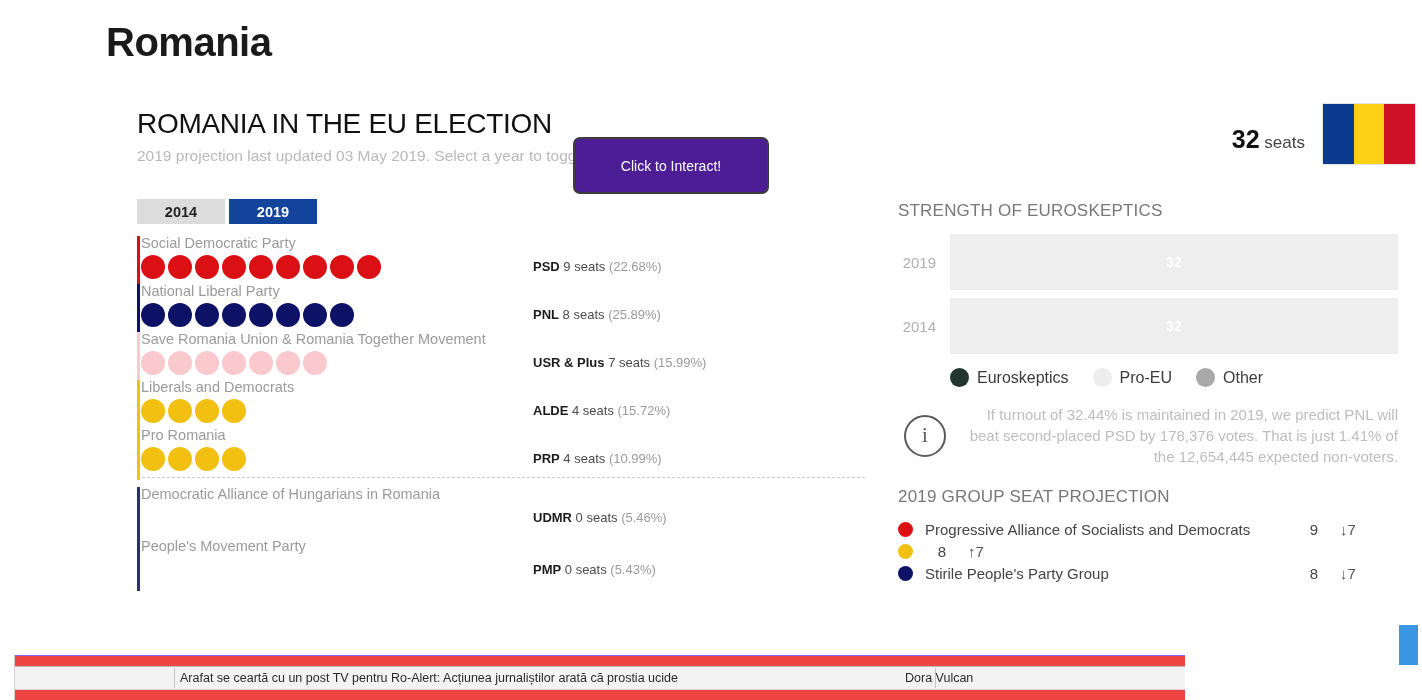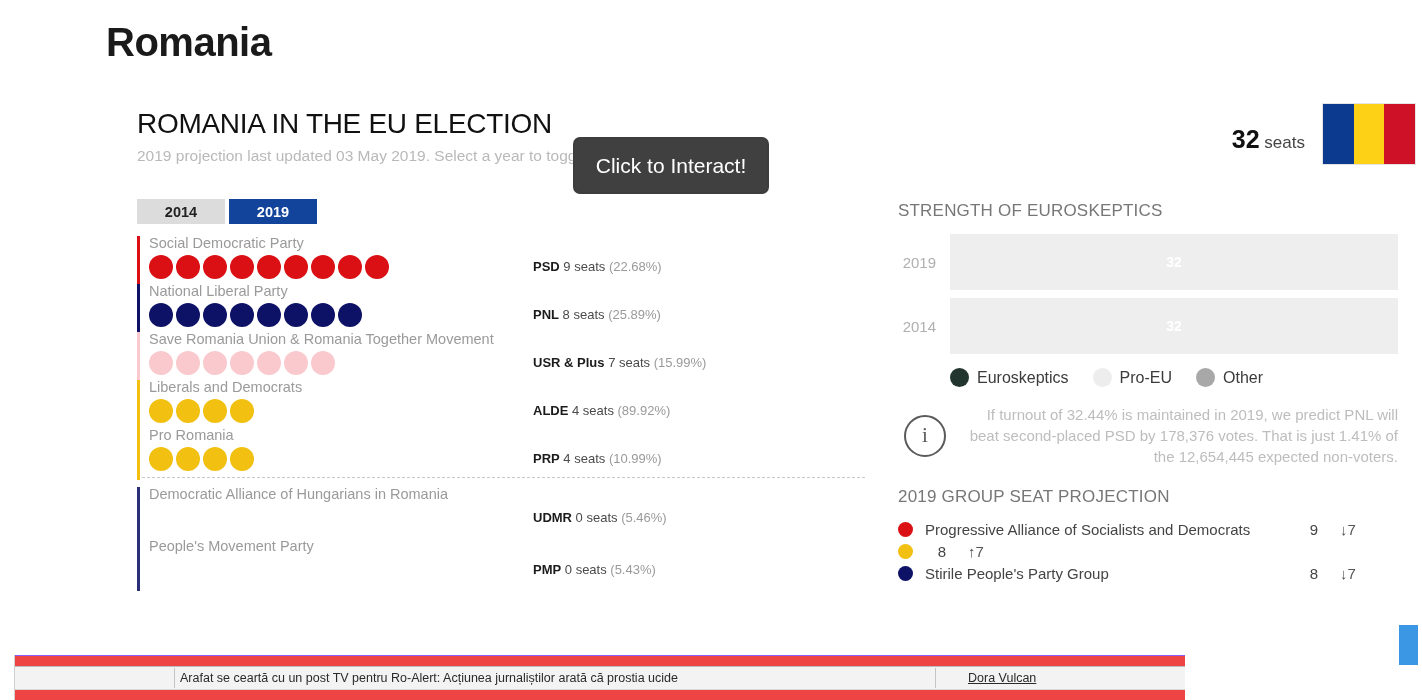--- a/index.html
+++ b/index.html
@@ -81,25 +81,25 @@
   }
   #flag i { display: block; flex: 1 1 33.33%; height: 100%; }
 
   
   #tooltip {
     position: absolute;
     left: 573px;
     top: 42px;
     width: 196px;
     height: 57px;
-    background: #404040;
+    background: #4c1d95;
     border: 2px solid #3d3d3d;
     border-radius: 7px;
     color: #ffffff;
-    font-size: 21px;
+    font-size: 14px;
     display: flex;
     align-items: center;
     justify-content: center;
     z-index: 50;
     box-sizing: border-box;
   }
 
   
   #year-toggle {
     position: absolute;
@@ -135,21 +135,21 @@
     align-items: flex-start;
   }
   .party-bar {
     position: absolute;
     left: 0;
     top: 3px;
     width: 3px;
   }
   .party-left {
     width: 396px;
-    padding-left: 12px;
+    padding-left: 4px;
     box-sizing: border-box;
   }
   .party-name {
     font-size: 14.5px;
     color: #9a9a9a;
     line-height: 20px;
     white-space: nowrap;
   }
   .dots {
     display: flex;
@@ -424,21 +424,21 @@
           <div class="party-bar" style="background: rgb(242, 192, 16); height: 52px;"></div>
           <div class="party-left">
             <div class="party-name">Liberals and Democrats</div>
             <div class="dots">
               <span class="dot" style="background: rgb(242, 192, 16);"></span>
               <span class="dot" style="background: rgb(242, 192, 16);"></span>
               <span class="dot" style="background: rgb(242, 192, 16);"></span>
               <span class="dot" style="background: rgb(242, 192, 16);"></span>
             </div>
           </div>
-          <div class="party-right"><span class="abbr">ALDE</span><span class="seats"> 4 seats </span><span class="pct">(89.92%)</span></div>
+          <div class="party-right"><span class="abbr">ALDE</span><span class="seats"> 4 seats </span><span class="pct">(15.72%)</span></div>
         </div>
         <div class="party-row">
           <div class="party-bar" style="background: rgb(242, 192, 16); height: 52px;"></div>
           <div class="party-left">
             <div class="party-name">Pro Romania</div>
             <div class="dots">
               <span class="dot" style="background: rgb(242, 192, 16);"></span>
               <span class="dot" style="background: rgb(242, 192, 16);"></span>
               <span class="dot" style="background: rgb(242, 192, 16);"></span>
               <span class="dot" style="background: rgb(242, 192, 16);"></span>
@@ -531,19 +531,19 @@
   </div>
 </div>
 
 <div id="bottom-strip">
   <div id="strip-row">
     <div class="strip-sep" style="left:14px;"></div>
     <div class="strip-sep" style="left:174px;"></div>
     <div class="strip-sep" style="left:935px;"></div>
     <div class="strip-sep" style="left:1185px;"></div>
     <div class="strip-cell" style="left:180px; width:750px;">Arafat se ceartă cu un post TV pentru Ro-Alert: Acțiunea jurnaliștilor arată că prostia ucide</div>
-    <div class="strip-cell" style="left:968px; width:240px;text-decoration:underline;">Dora Vulcan</div>
+    <div class="strip-cell" style="left:905px; width:240px;">Dora Vulcan</div>
     <div class="strip-cell" style="left:1191px; width:120px;">Stirile Orei , SOCI</div>
     <div class="strip-cell" style="left:1308px; width:110px;">04/05/2019 10</div>
   </div>
 </div>
 <div id="left-edge"></div>
 <div id="scroll-thumb"></div>
 
 </body></html>

